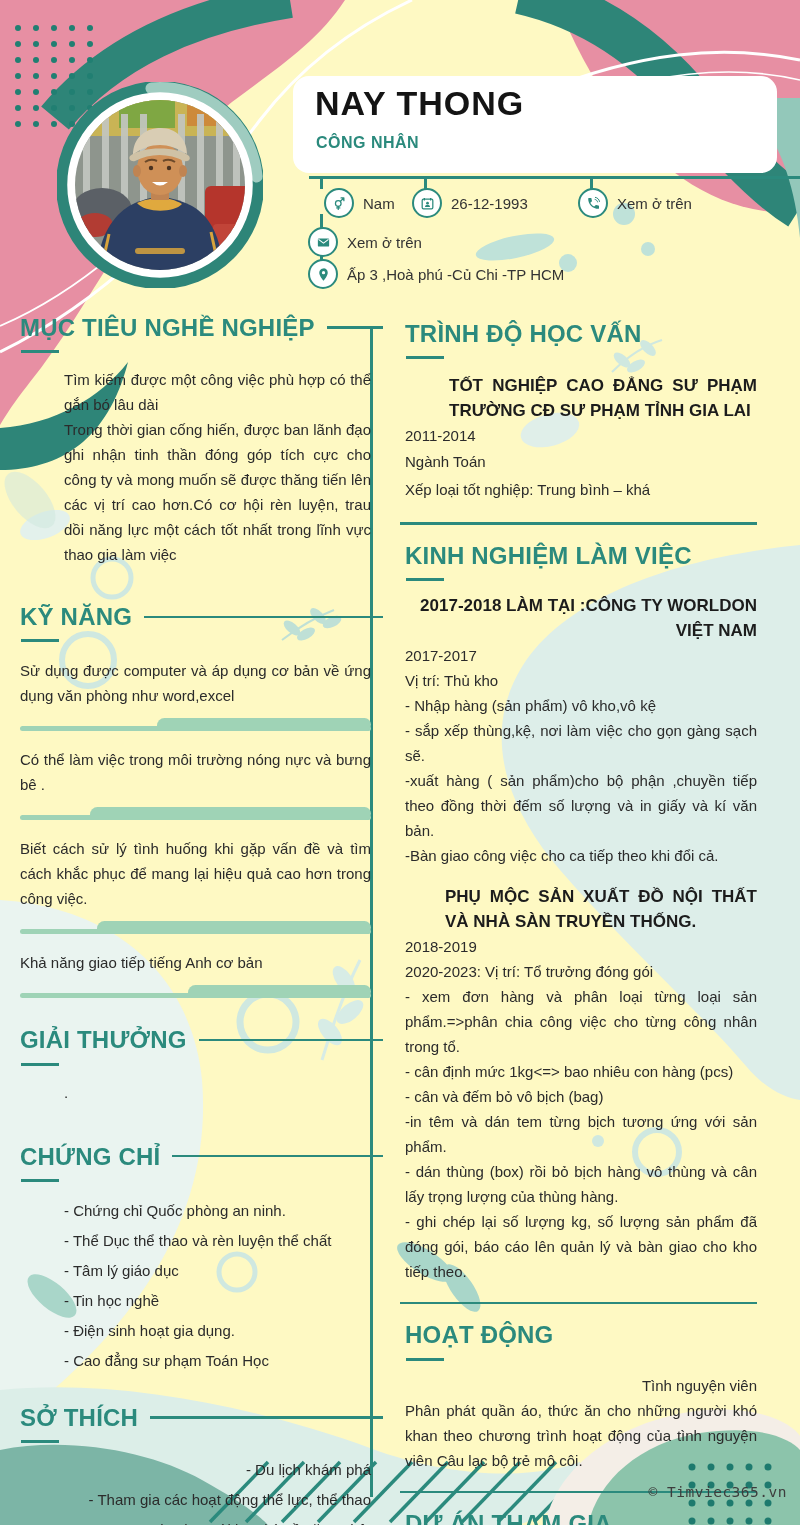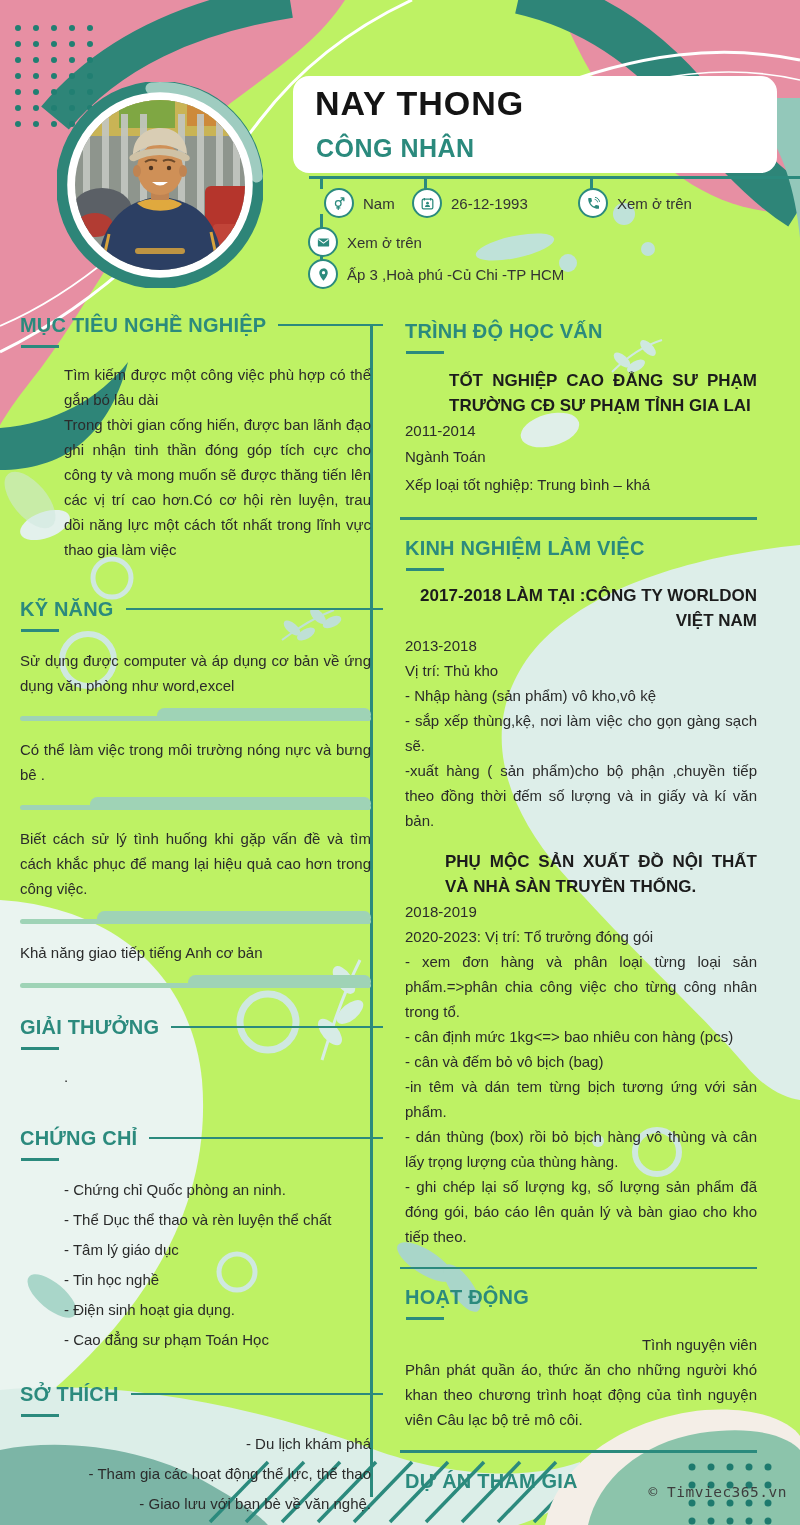--- a/index.html
+++ b/index.html
@@ -1,37 +1,37 @@
 <!DOCTYPE html>
 <html><head>
 <meta charset="utf-8">
 <style>
   html,body{margin:0;padding:0;background:#e8e8e8;}
-  #page{position:relative;width:800px;height:1525px;background:#bef264;overflow:hidden;
+  #page{position:relative;width:800px;height:1525px;background:#fef9c3;overflow:hidden;
         font-family:"Liberation Sans", sans-serif;color:#2b2b2b;}
   svg.deco{position:absolute;left:0;top:0;z-index:0;}
   .z{position:absolute;z-index:2;}
 
   
   .name-card{left:293px;top:76px;width:484px;height:97px;background:#ffffff;border-radius:16px;}
   .name{left:315px;top:84px;font-size:34px;font-weight:800;letter-spacing:1px;color:#141414;}
-  .job-title{left:316px;top:134px;font-size:25px;font-weight:700;letter-spacing:.5px;color:#2b8a7d;}
+  .job-title{left:316px;top:134px;font-size:16px;font-weight:700;letter-spacing:.5px;color:#2b8a7d;}
   .contact-topline{left:309px;top:176px;width:491px;height:2.5px;background:#2b8a7d;}
   .stub{position:absolute;z-index:2;width:2.5px;background:#2b8a7d;}
   .contact-item{display:flex;align-items:center;gap:9px;font-size:15px;color:#333;}
   .cicon{width:26px;height:26px;border:2.5px solid #2b8a7d;border-radius:50%;background:#fff;
          display:flex;align-items:center;justify-content:center;flex:0 0 auto;}
   .cicon svg{width:15px;height:15px;}
 
   
   .divider-v{left:370px;top:326px;width:2.5px;height:1171px;background:#2b8a7d;}
   #left-col{left:20px;top:312px;width:351px;}
   #right-col{left:405px;top:318px;width:352px;}
 
-  h2{margin:0;font-size:20px;font-weight:800;color:#2b8a7d;letter-spacing:.2px;line-height:1.3;}
+  h2{margin:0;font-size:24px;font-weight:800;color:#2b8a7d;letter-spacing:.2px;line-height:1.3;}
   .h-row{display:flex;align-items:center;gap:12px;}
   .h-row .h-line{flex:1;height:2.5px;background:#2b8a7d;margin-right:-12px;}
   .h-underline{width:38px;height:3px;background:#2b8a7d;margin:7px 0 0 1px;}
 
   .body-text{font-size:15px;line-height:25px;text-align:justify;}
   .body-text p{margin:0;}
   .line{font-size:15px;line-height:25px;}
   .list-30 > div{font-size:15px;line-height:30px;}
   .bold-title{font-size:17px;font-weight:700;color:#1c1c1c;line-height:25px;text-align:justify;}
   .dot-line{font-size:15px;line-height:25px;}
@@ -413,26 +413,27 @@
     </div>
 
     <div class="sep"></div>
 
     <div>
       <h2>KINH NGHIỆM LÀM VIỆC</h2>
       <div class="h-underline"></div>
 
       <div>
         <div class="bold-title mt12">2017-2018 LÀM TẠI :CÔNG TY WORLDON VIỆT NAM</div>
-        <div class="line">2013-2018</div>
+        <div class="line">2017-2017</div>
         <div class="line">Vị trí: Thủ kho</div>
         <div class="body-text">
           <div class="line">- Nhập hàng (sản phẩm) vô kho,vô kệ</div>
           <div class="line">- sắp xếp thùng,kệ, nơi làm việc cho gọn gàng sạch sẽ.</div>
           <div class="line" style="text-align:justify;">-xuất hàng ( sản phẩm)cho bộ phận ,chuyền tiếp theo đồng thời đếm số lượng và in giấy và kí văn bản.</div>
+          <div class="line">-Bàn giao công việc cho ca tiếp theo khi đổi cả.</div>
         </div>
       </div>
 
       <div>
         <div class="bold-title mt16">PHỤ MỘC SẢN XUẤT ĐỒ NỘI THẤT VÀ NHÀ SÀN TRUYỀN THỐNG.</div>
         <div class="line">2018-2019</div>
         <div class="line">2020-2023: Vị trí: Tổ trưởng đóng gói</div>
         <div class="body-text">
           <div class="line" style="text-align:justify;">- xem đơn hàng và phân loại từng loại sản phẩm.=&gt;phân chia công việc cho từng công nhân trong tổ.</div>
           <div class="line">- cân định mức 1kg&lt;=&gt; bao nhiêu con hàng (pcs)</div>

